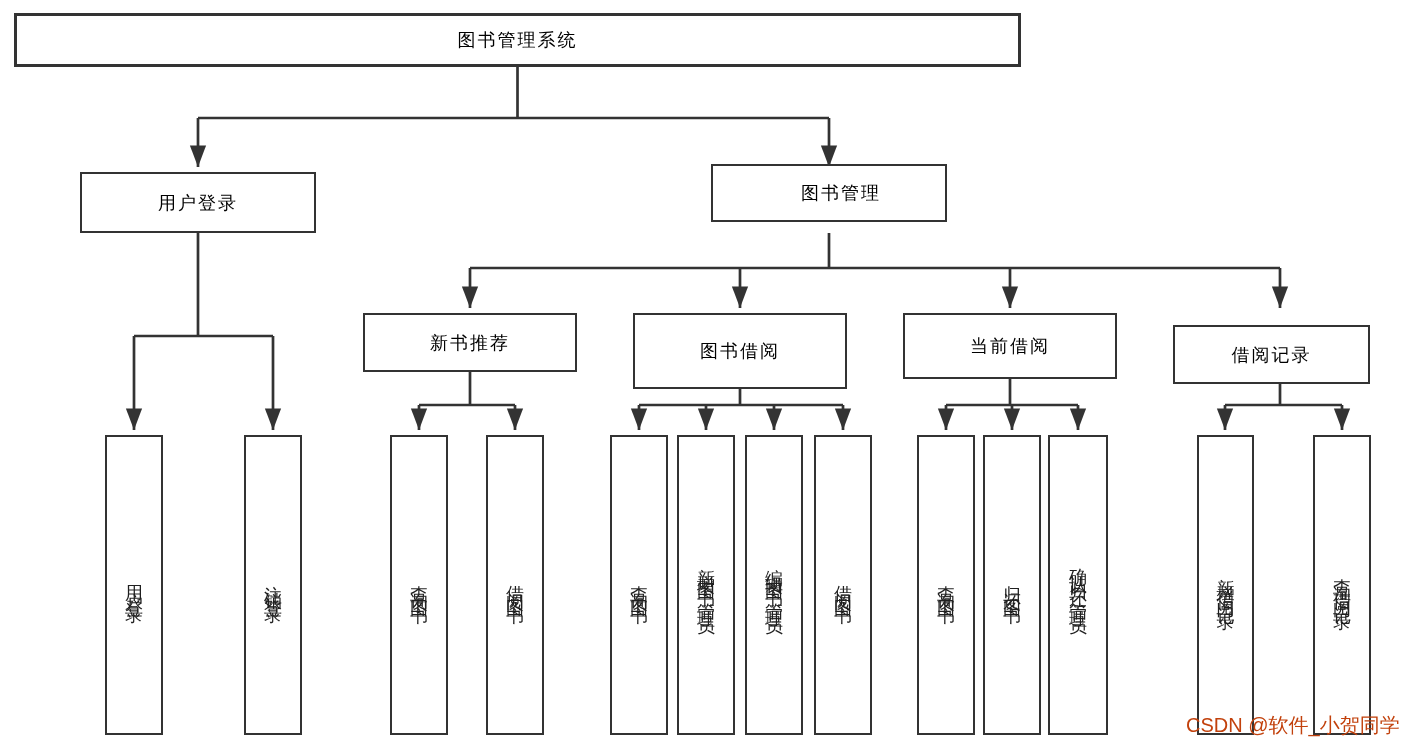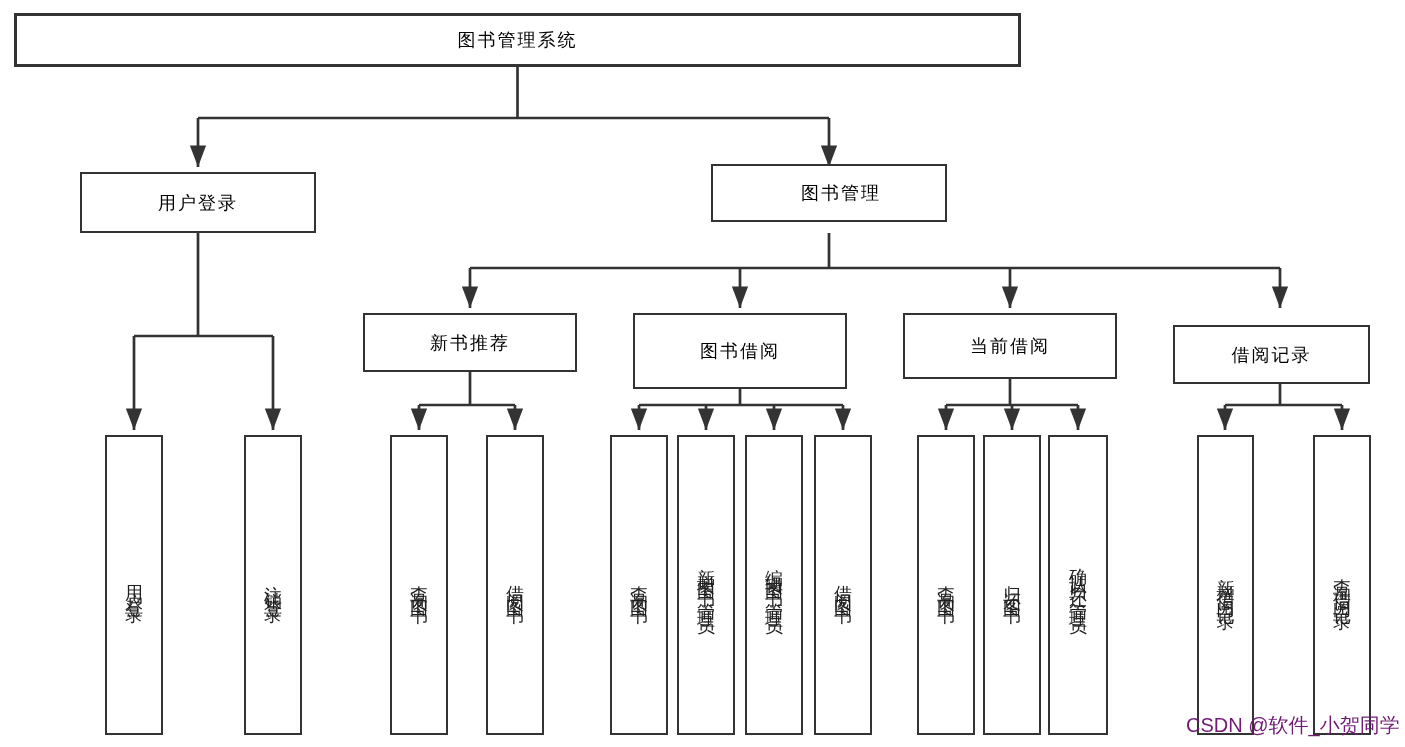--- a/index.html
+++ b/index.html
@@ -49,21 +49,21 @@
     font-size: 18px;
     line-height: 1;
     color: #1f1f1f;
     white-space: nowrap;
   }
   .watermark {
     position: absolute;
     left: 1186px;
     top: 712px;
     font-size: 20px;
-    color: #701a75;
+    color: #c2410c;
     z-index: 2;
     white-space: nowrap;
   }
 </style>
 </head>
 <body>
 
 <div id="canvas">
 
   <svg id="wires" width="1405" height="747" viewBox="0 0 1405 747" xmlns="http://www.w3.org/2000/svg">

